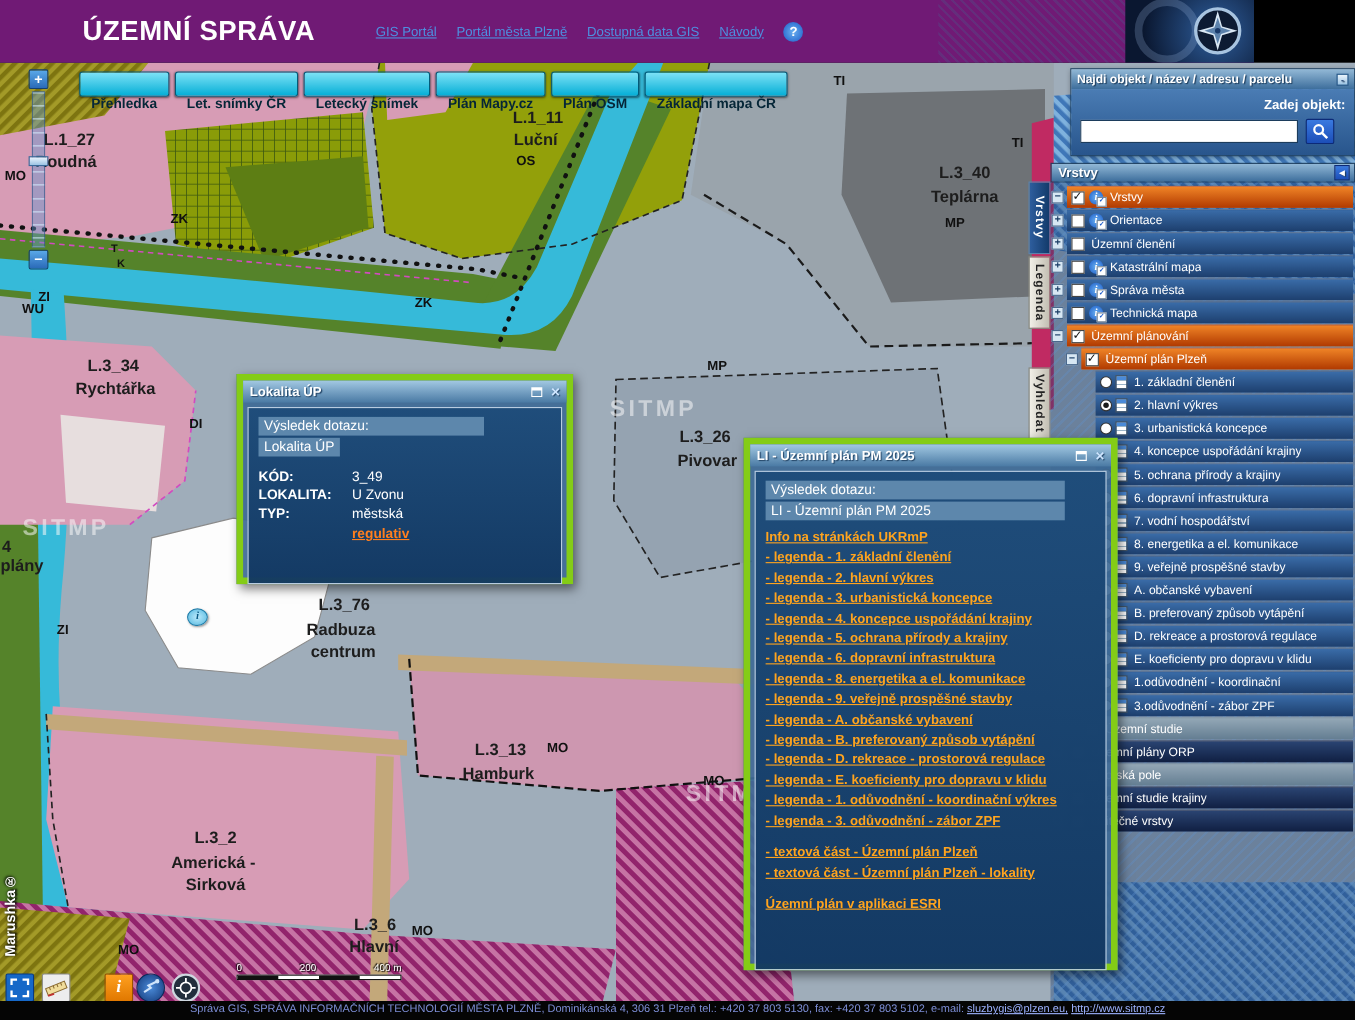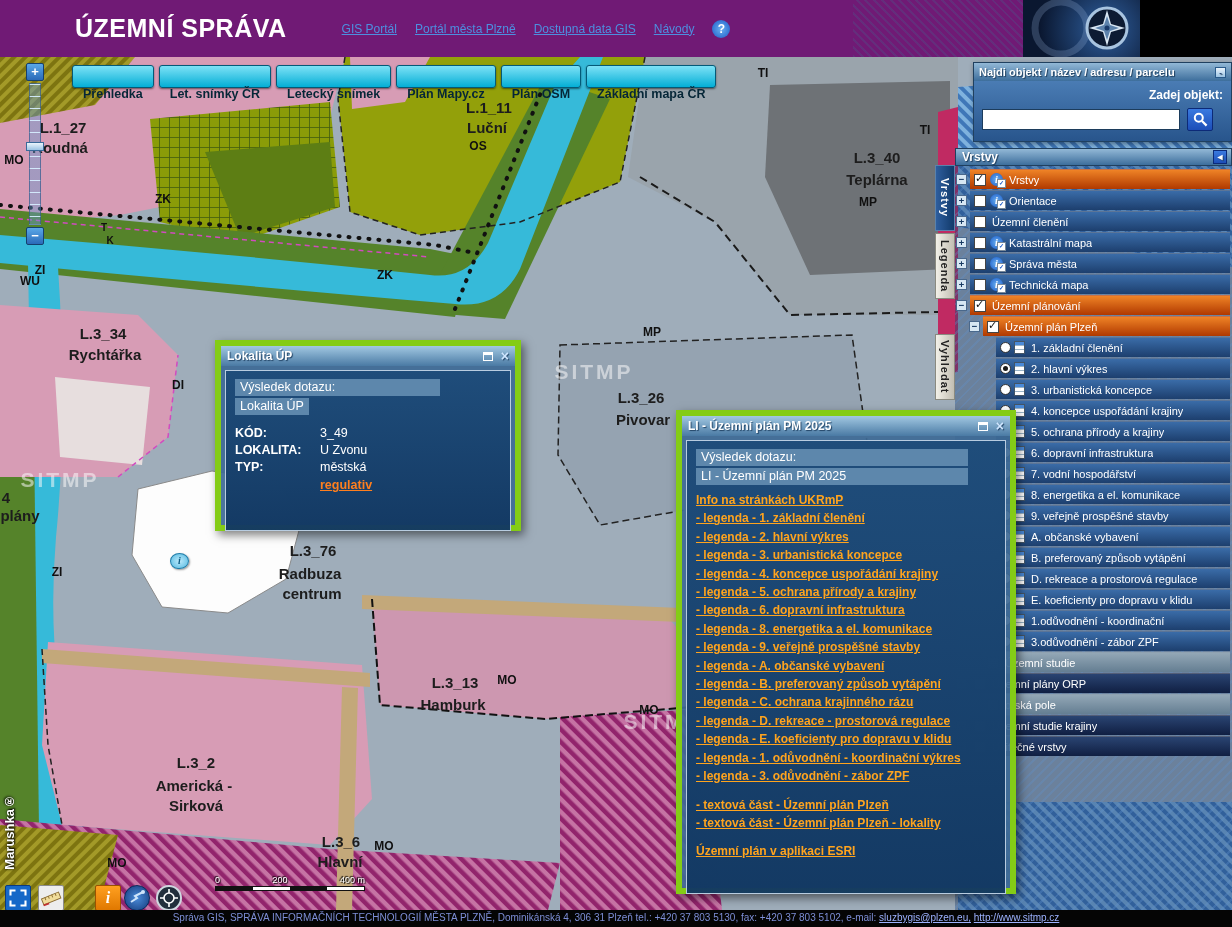--- a/index.html
+++ b/index.html
@@ -108,21 +108,21 @@
   .dlg-max { width:10px; height:9px; border:1px solid #fff; border-top:3px solid #fff; margin-right:8px; cursor:pointer; }
   .dlg-close { color:#cfe6ff; font:bold 14px/14px "Liberation Sans",sans-serif; cursor:pointer; }
   .dlg-body { margin:4px; border:1px solid #b8cce0; background:linear-gradient(rgba(30,76,122,.97), rgba(18,56,98,.97)); padding:8px 9px; color:#fff; font-size:12.5px; }
   .hlblock { display:inline-block; background:#5d87ac; padding:1px 5px 2px; margin-bottom:2px; }
   .frow { display:flex; margin-top:3px; }
   .flabel { font-weight:bold; width:85px; flex:none; }
   .olink { display:block; color:#ffa41e; font-weight:bold; font-size:12px; text-decoration:underline; line-height:18.4px; white-space:nowrap; cursor:pointer; }
   #dlg-lokalita { left:215px; top:340px; width:306px; height:191px; z-index:8; }
   #dlg-lokalita .dlg-body { height:161px; }
   #lok-link { margin-left:85px; margin-top:4px; display:inline-block; color:#ff7f1e; font-weight:bold; text-decoration:underline; cursor:pointer; }
-  #dlg-plan { left:676px; top:410px; width:340px; height:484px; z-index:9; }
+  #dlg-plan { left:676px; top:398px; width:340px; height:484px; z-index:9; }
   #dlg-plan .dlg-body { height:454px; overflow:hidden; }
   #dlg-plan .hlblock { width:272px; }
   .linkgap { margin-top:10px; }
 </style>
 </head>
 <body>
 
 <div id="map">
   <svg id="mapsvg" width="1232" height="853" viewBox="0 0 1232 853">
     <defs>
@@ -555,21 +555,20 @@
     <span class="olink">- legenda - 1. základní členění</span>
       <span class="olink">- legenda - 2. hlavní výkres</span>
       <span class="olink">- legenda - 3. urbanistická koncepce</span>
       <span class="olink">- legenda - 4. koncepce uspořádání krajiny</span>
       <span class="olink">- legenda - 5. ochrana přírody a krajiny</span>
       <span class="olink">- legenda - 6. dopravní infrastruktura</span>
       <span class="olink">- legenda - 8. energetika a el. komunikace</span>
       <span class="olink">- legenda - 9. veřejně prospěšné stavby</span>
       <span class="olink">- legenda - A. občanské vybavení</span>
       <span class="olink">- legenda - B. preferovaný způsob vytápění</span>
-      <span class="olink">- legenda - C. ochrana krajinného rázu</span>
       <span class="olink">- legenda - D. rekreace - prostorová regulace</span>
       <span class="olink">- legenda - E. koeficienty pro dopravu v klidu</span>
       <span class="olink">- legenda - 1. odůvodnění - koordinační výkres</span>
       <span class="olink">- legenda - 3. odůvodnění - zábor ZPF</span>
     <div class="linkgap"></div>
     <span class="olink">- textová část - Územní plán Plzeň</span>
       <span class="olink">- textová část - Územní plán Plzeň - lokality</span>
     <div class="linkgap"></div>
     <span class="olink">Územní plán v aplikaci ESRI</span>
   </div>

